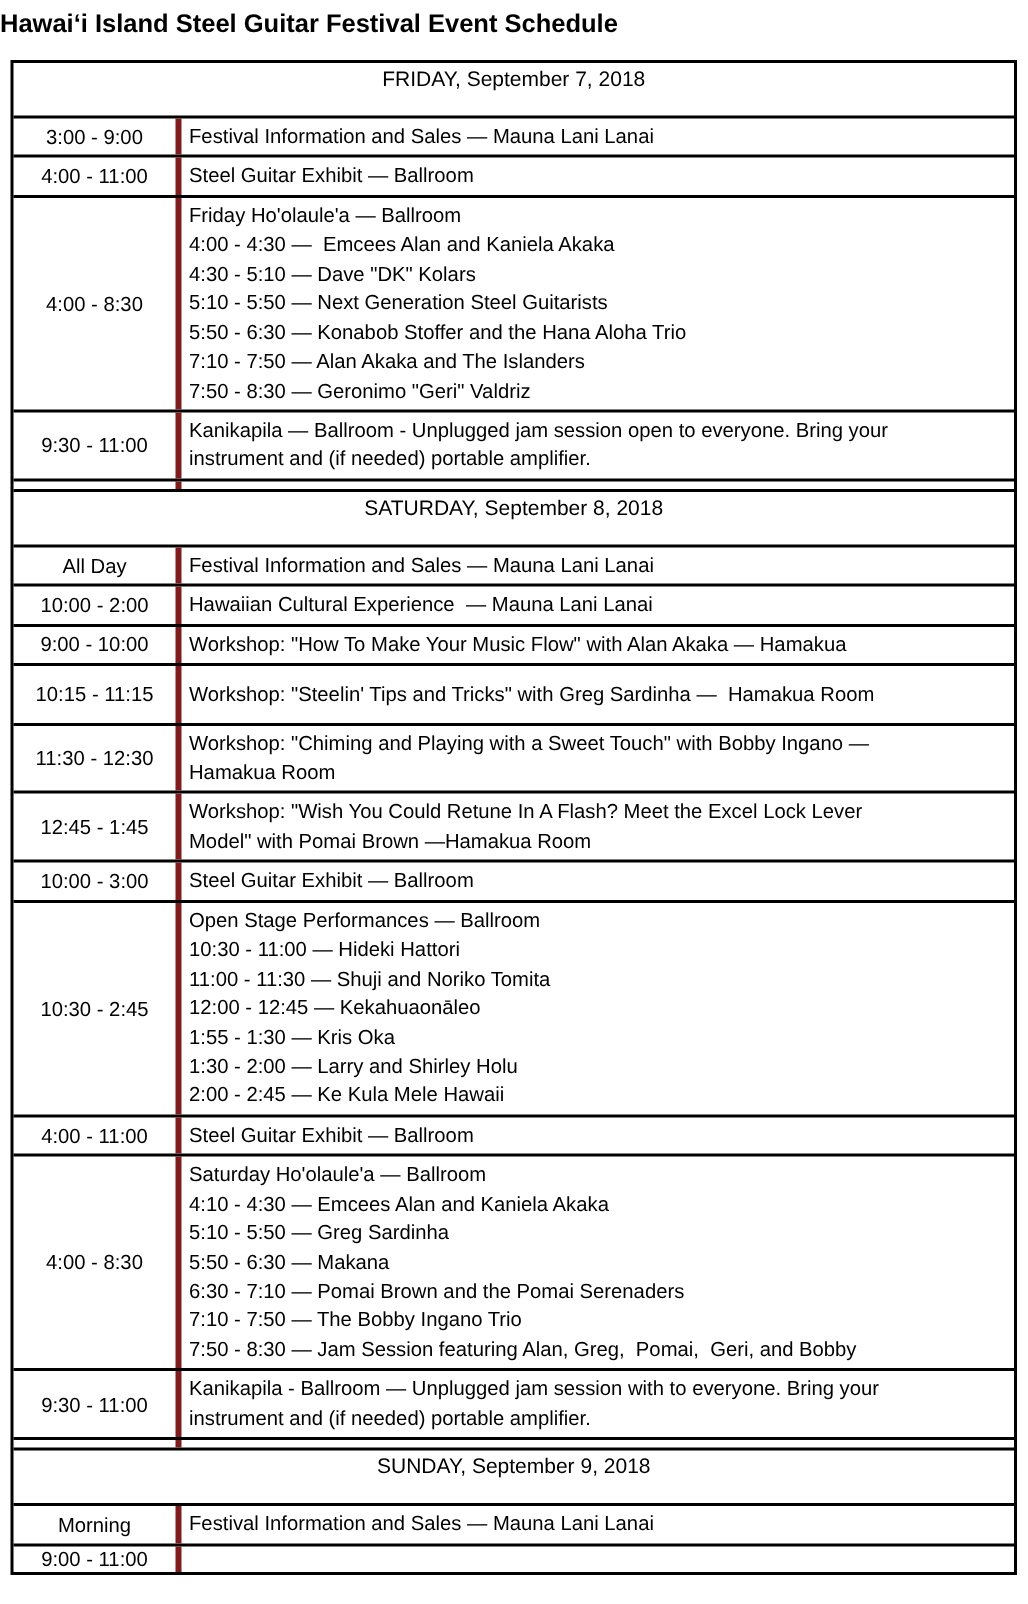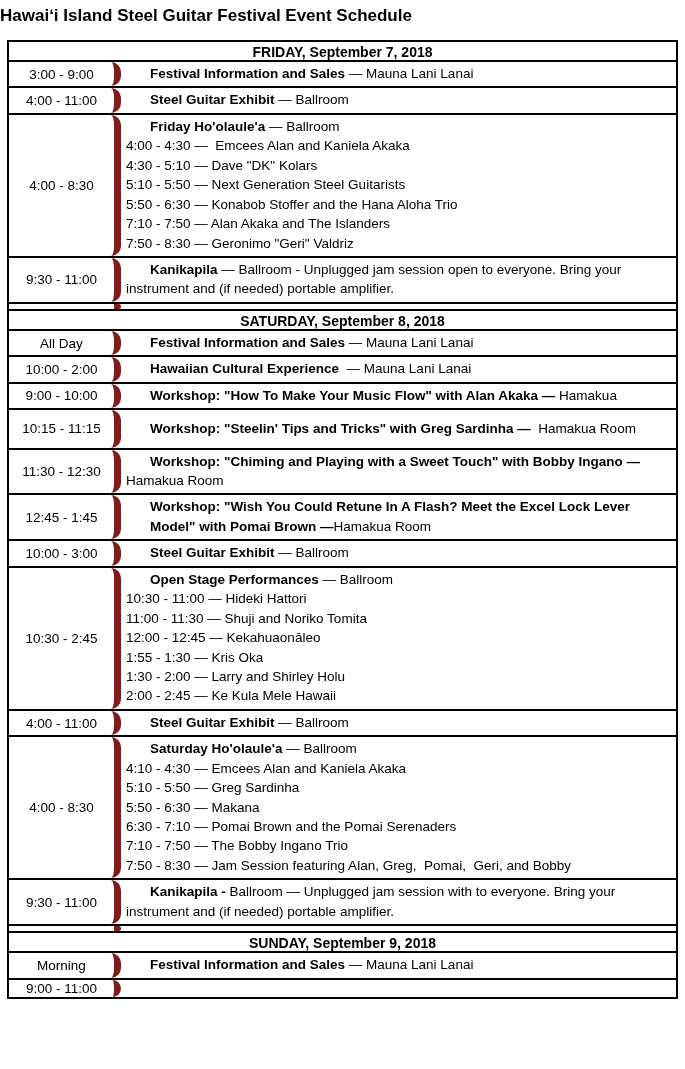--- a/index.html
+++ b/index.html
@@ -18,50 +18,49 @@
     text-align: left;
     margin: 6px 0 14px 0;
   }
   .schedule {
     margin: 0 7px;
     border: 2px solid #000000;
   }
   .schedule > :first-child { border-top: 0; }
   .day-header {
     border-top: 2px solid #000000;
-    font-weight: bold;
+    font-weight: normal;
     font-size: 14px;
     text-align: center;
-    padding: 2px 0 0 0;
+    padding: 2px 0 17px 0;
   }
   .grid-row {
     display: flex;
     border-top: 2px solid #000000;
   }
   .time {
     flex: 0 0 112px;
     box-sizing: border-box;
-    border-right: 7px solid #7f1d1d;
+    border-right: 4px solid #7f1d1d;
     display: flex;
     align-items: center;
     justify-content: center;
     text-align: left;
     font-size: 13.5px;
     padding: 1px 2px;
-    border-radius: 10px;
   }
   .event {
     flex: 1;
     min-width: 0;
     font-size: 13.5px;
     line-height: 1.44;
     padding: 2px 3px 3px 5px;
   }
   .line { white-space: pre-wrap; }
-  .b { font-weight: bold; margin-left: 24px; }
+  .b { font-weight: normal; }
   .spacer-row { height: 5px; }
   .spacer-row .time, .spacer-row .event { padding: 0; }
   .tall .event { padding-top: 9px; padding-bottom: 9px; }
 </style>
 </head>
 <body>
 
 <div class="page">
   <h1 class="page-title">Hawaiʻi Island Steel Guitar Festival Event Schedule</h1>
   <div class="schedule" id="schedule">

